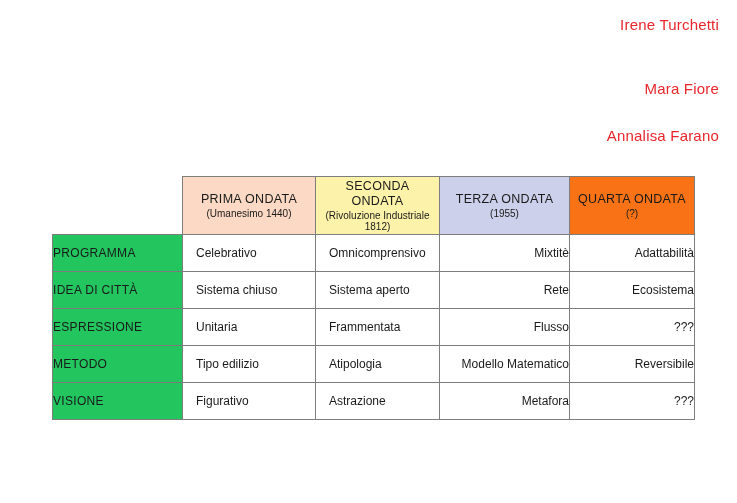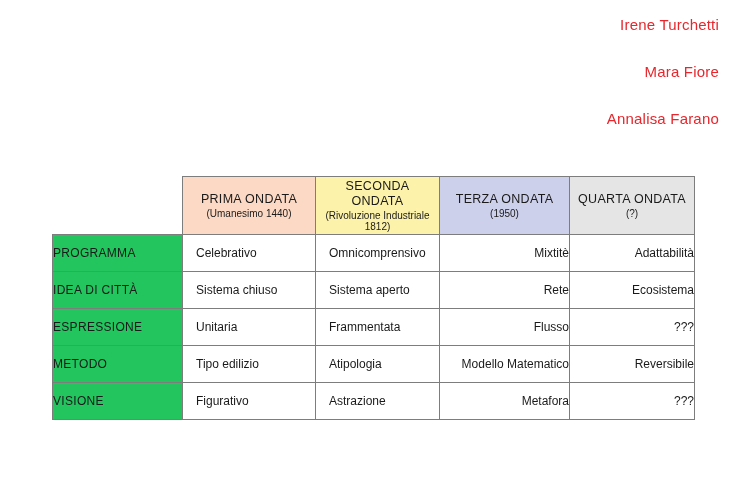--- a/index.html
+++ b/index.html
@@ -24,21 +24,21 @@
     text-align: right;
   }
   .author-line {
     color: #e8262c;
     font-family: "Liberation Sans", sans-serif;
     font-size: 15px;
     font-weight: normal;
     letter-spacing: 0.2px;
   }
   .author-line.a1 { margin-top: 16px; }
-  .author-line.a2 { margin-top: 30px; }
+  .author-line.a2 { margin-top: 47px; }
   .author-line.a3 { margin-top: 30px; }
 
   
   .table-wrap {
     position: absolute;
     left: 52px;
     top: 176px;
   }
   table.matrix {
     border-collapse: collapse;
@@ -78,21 +78,21 @@
   .head-sub {
     display: block;
     font-size: 10px;
     color: #1a1a1a;
     line-height: 11px;
     margin-top: 1px;
   }
   .h-prima   { background: #fbd9c4; }
   .h-seconda { background: #fdf2a9; }
   .h-terza   { background: #cdd0ea; }
-  .h-quarta  { background: #e5e5e5; }
+  .h-quarta  { background: #f97316; }
 
   
   tr.row td {
     height: 36px;
     font-size: 12px;
     color: #1a1a1a;
   }
   td.rowlabel {
     padding-left: 12px;
     text-align: left;
@@ -134,21 +134,21 @@
         <td class="h-prima">
           <span class="head-title">PRIMA ONDATA</span>
           <span class="head-sub">(Umanesimo 1440)</span>
         </td>
         <td class="h-seconda">
           <span class="head-title">SECONDA ONDATA</span>
           <span class="head-sub">(Rivoluzione Industriale 1812)</span>
         </td>
         <td class="h-terza">
           <span class="head-title">TERZA ONDATA</span>
-          <span class="head-sub">(1950)</span>
+          <span class="head-sub">(1955)</span>
         </td>
         <td class="h-quarta">
           <span class="head-title">QUARTA ONDATA</span>
           <span class="head-sub">(?)</span>
         </td>
       </tr>
 
       <tr class="row">
         <td class="rowlabel">PROGRAMMA</td>
         <td class="cell left-pad">Celebrativo</td>

